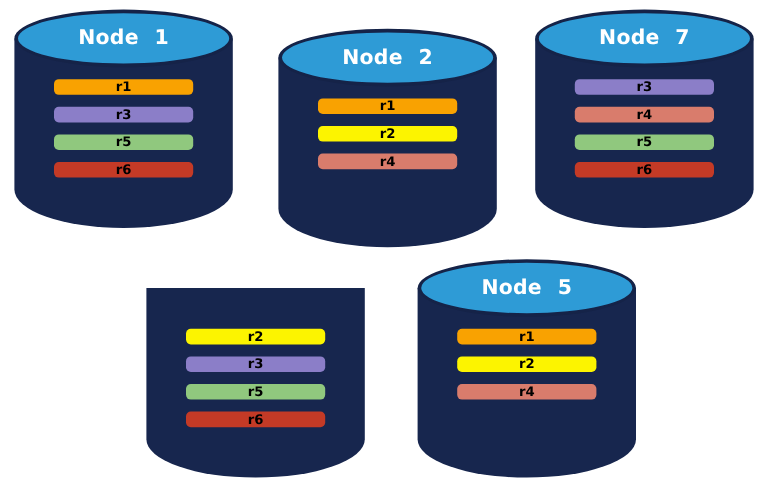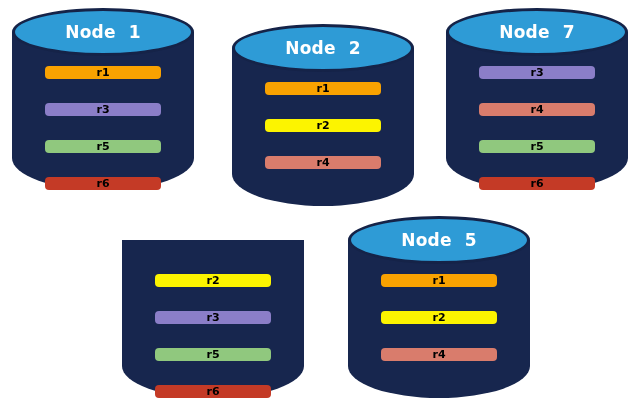--- a/index.html
+++ b/index.html
@@ -54,21 +54,21 @@
     word-spacing: 7px;
     letter-spacing: 0.2px;
     white-space: nowrap;
   }
   .bars {
     position: absolute;
     left: 33px; right: 33px;
     top: 58px;
     display: flex;
     flex-direction: column;
-    gap: 24px;
+    gap: 10px;
     z-index: 3;
   }
   .bar {
     height: 13px;
     border-radius: 4px;
     color: var(--bar-text, #000000);
     font-size: 11px;
     font-weight: bold;
     line-height: 13px;
     text-align: center;

